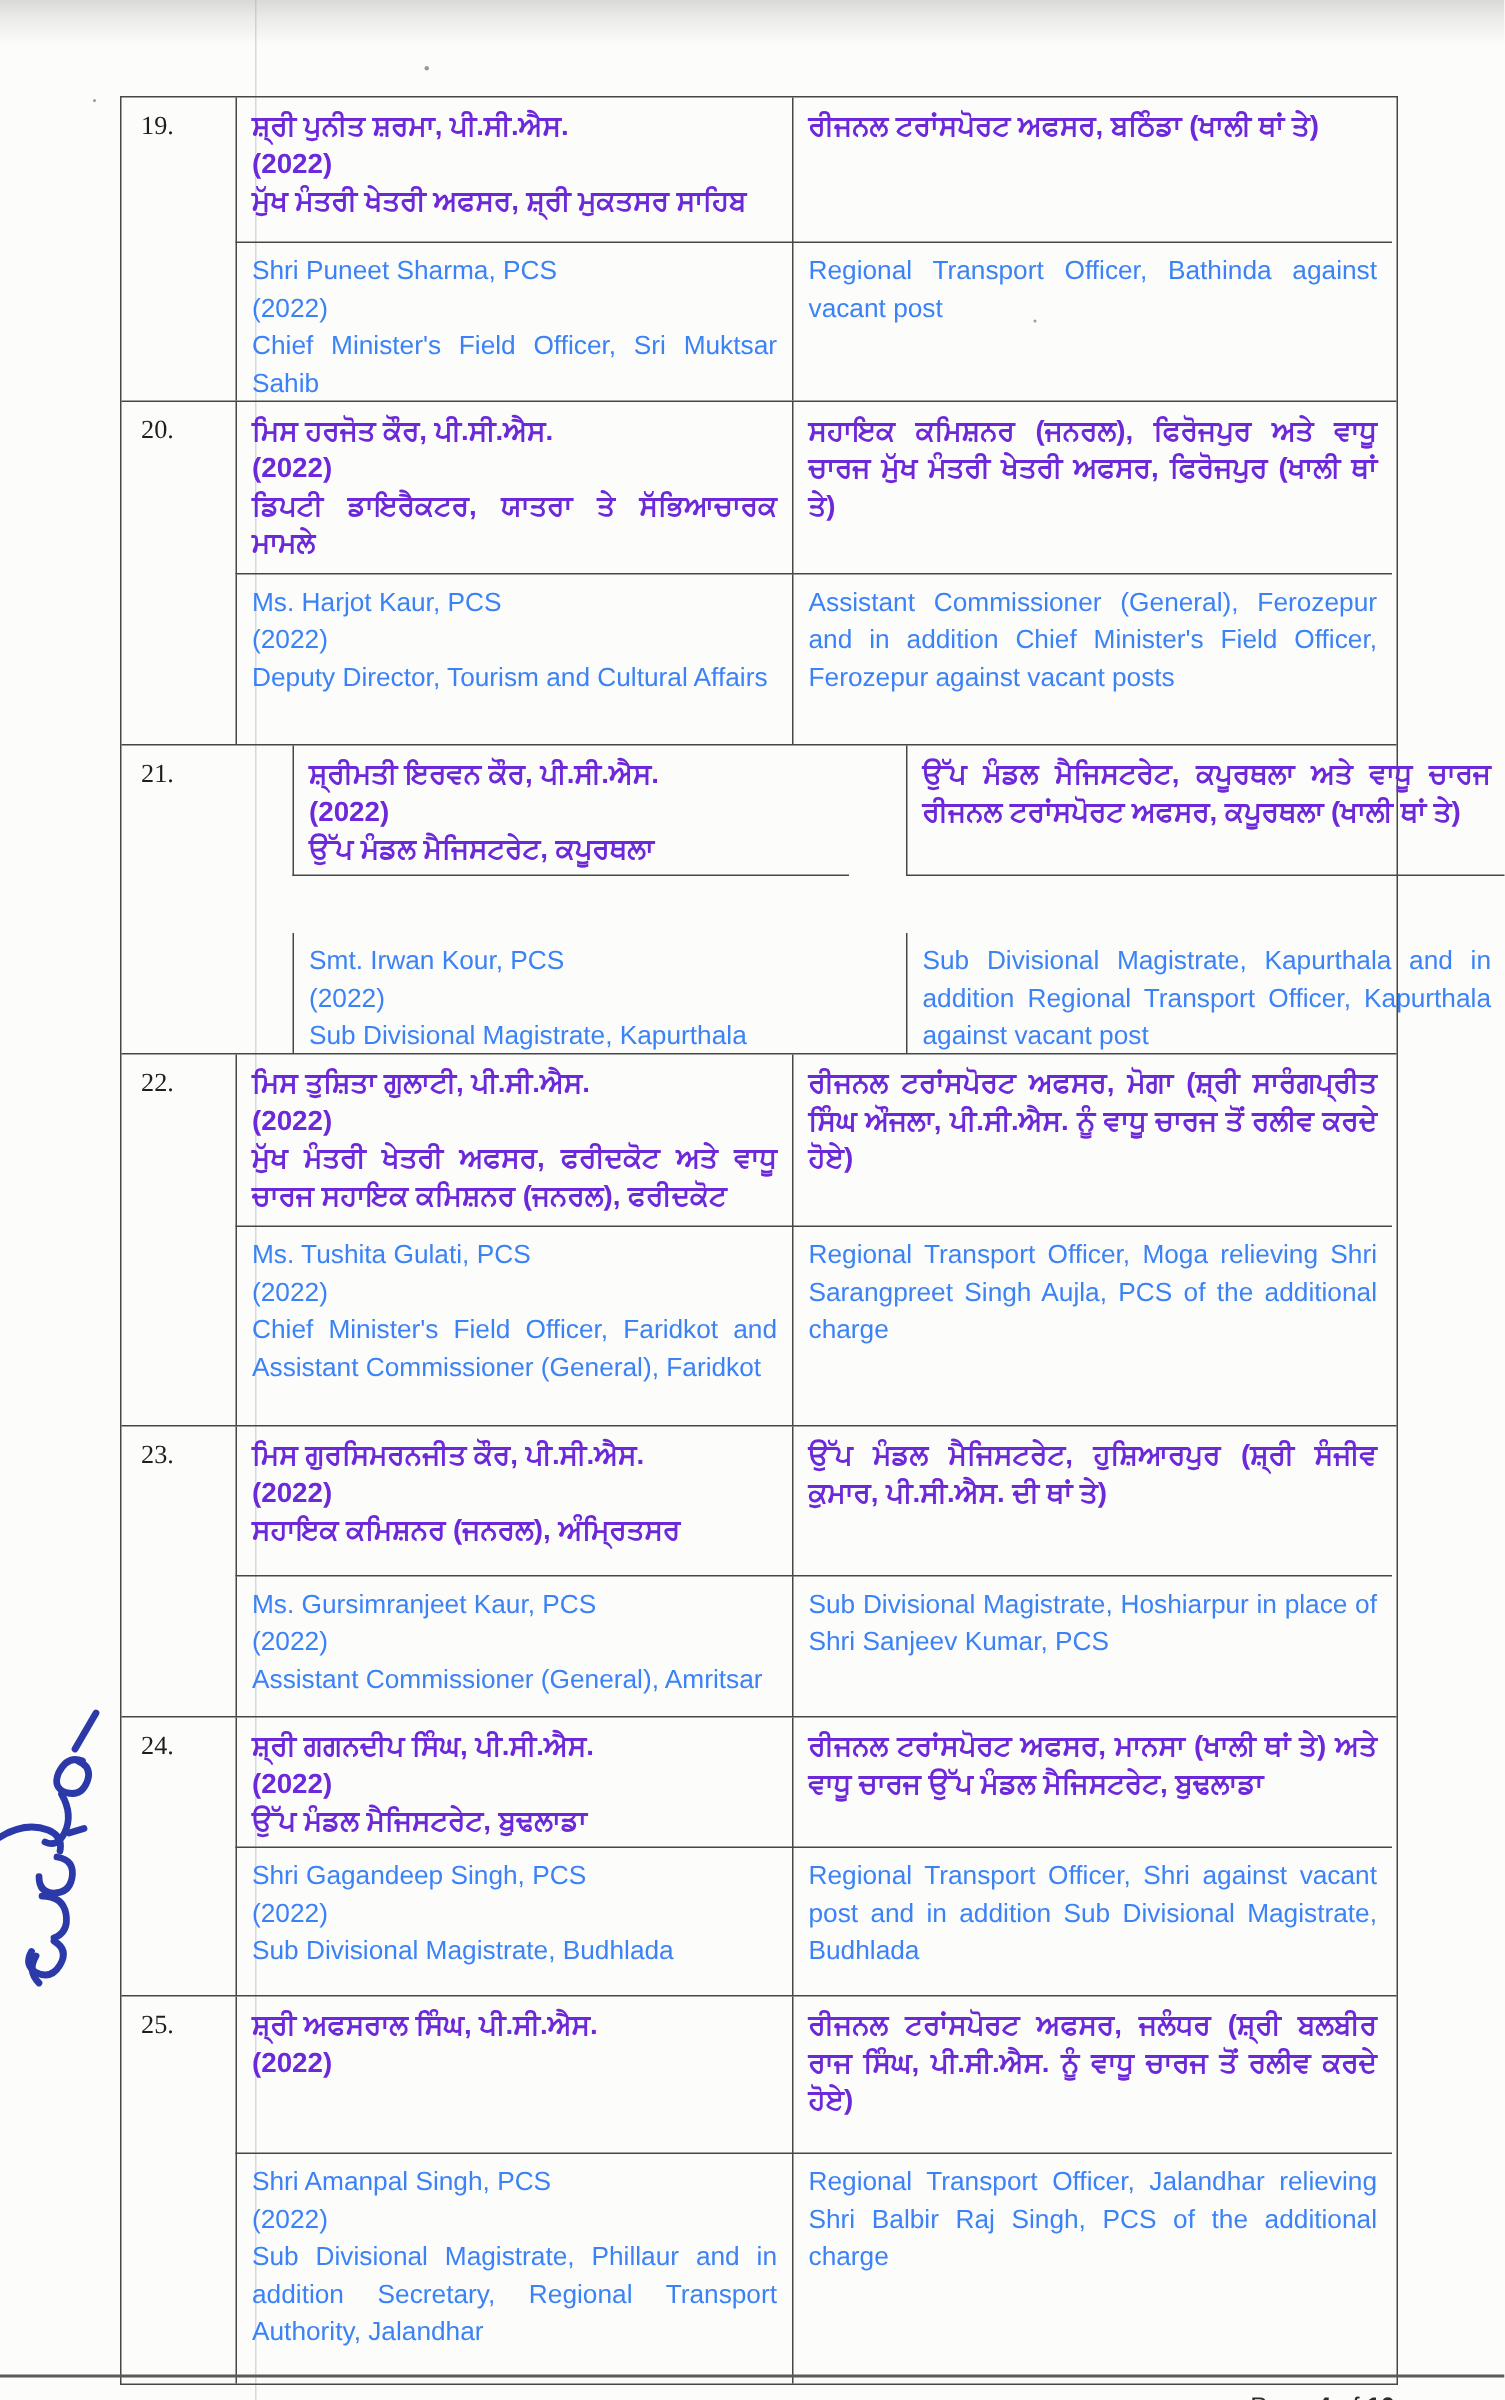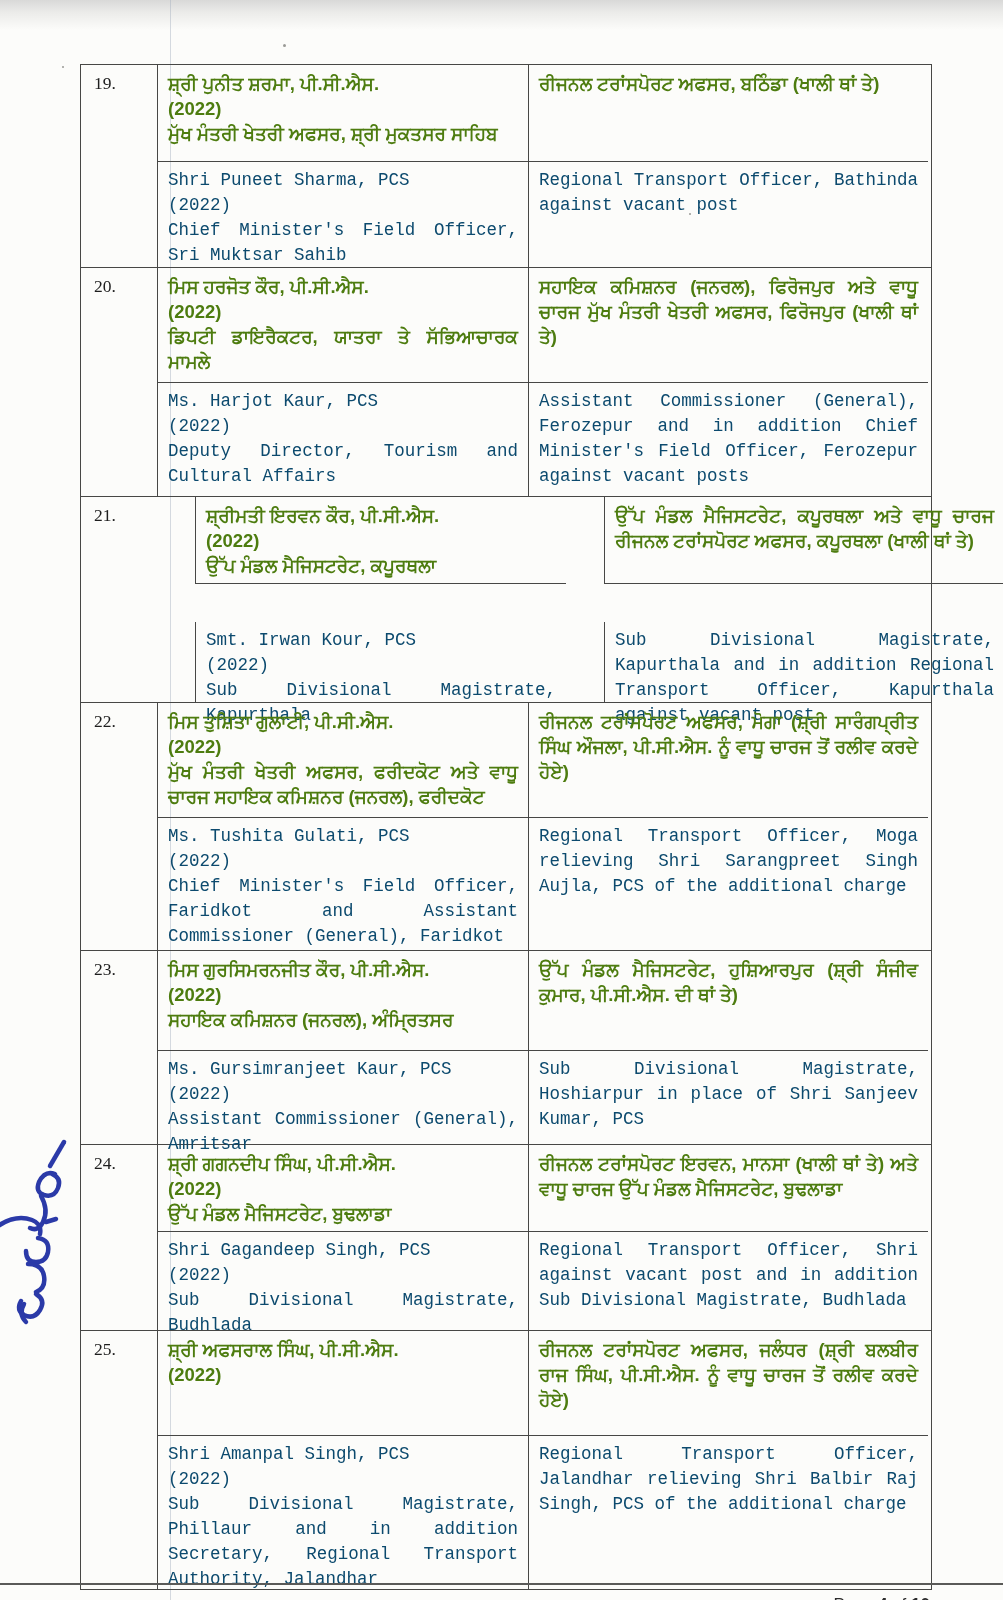--- a/index.html
+++ b/index.html
@@ -34,25 +34,25 @@
   .cell{box-sizing:border-box;padding:6px 10px 2px 10px;}
   .cell.c2,.cell.c3{border-left:1.6px solid #474745;}
   .cell.num{
     grid-row:1 / span 2;
     font-family:"Liberation Serif",serif;
     font-size:17.5px;padding-left:13px;padding-top:8px;
   }
   .cell.pa-sub{border-bottom:1.6px solid #474745;}
   .pa-text{
     font-family:"Liberation Sans","DejaVu Sans",sans-serif;
-    font-size:18.5px;font-weight:600;line-height:25px;color:#4d7c0f;
+    font-size:18.5px;font-weight:600;line-height:25px;color:#6d28d9;
   }
   .en-text{
-    font-family:Liberation Mono, monospace;
-    font-size:17.5px;font-weight:400;line-height:25px;color:#0c4a6e;
+    font-family:Liberation Sans, sans-serif;
+    font-size:17.5px;font-weight:400;line-height:25px;color:#3b82f6;
   }
   .just{text-align:justify;text-align-last:left;}
   .line{display:block;}
   
   .footer{
     position:absolute;left:0;top:1553px;width:930px;
     text-align:right;
     font-family:"Liberation Sans",sans-serif;
     font-size:17px;color:#2c2c2c;margin-top:42px;
   }
@@ -184,21 +184,21 @@
     <div class="orow" style="grid-template-rows: 87px 98px;">
       <div class="cell num">
         <span class="line">24.</span>
       </div>
       <div class="cell c2 pa-sub pa-text">
         <span class="line">ਸ਼੍ਰੀ ਗਗਨਦੀਪ ਸਿੰਘ, ਪੀ.ਸੀ.ਐਸ.</span>
         <span class="line">(2022)</span>
         <span class="line just">ਉੱਪ ਮੰਡਲ ਮੈਜਿਸਟਰੇਟ, ਬੁਢਲਾਡਾ</span>
       </div>
       <div class="cell c3 pa-sub pa-text">
-        <span class="line just">ਰੀਜਨਲ ਟਰਾਂਸਪੋਰਟ ਇਰਵਨ, ਮਾਨਸਾ (ਖਾਲੀ ਥਾਂ ਤੇ) ਅਤੇ ਵਾਧੂ ਚਾਰਜ ਉੱਪ ਮੰਡਲ ਮੈਜਿਸਟਰੇਟ, ਬੁਢਲਾਡਾ</span>
+        <span class="line just">ਰੀਜਨਲ ਟਰਾਂਸਪੋਰਟ ਅਫਸਰ, ਮਾਨਸਾ (ਖਾਲੀ ਥਾਂ ਤੇ) ਅਤੇ ਵਾਧੂ ਚਾਰਜ ਉੱਪ ਮੰਡਲ ਮੈਜਿਸਟਰੇਟ, ਬੁਢਲਾਡਾ</span>
       </div>
       <div class="cell c2 en-text">
         <span class="line">Shri Gagandeep Singh, PCS</span>
         <span class="line">(2022)</span>
         <span class="line just">Sub Divisional Magistrate, Budhlada</span>
       </div>
       <div class="cell c3 en-text">
         <span class="line just">Regional Transport Officer, Shri against vacant post and in addition Sub Divisional Magistrate, Budhlada</span>
       </div>
     </div>

